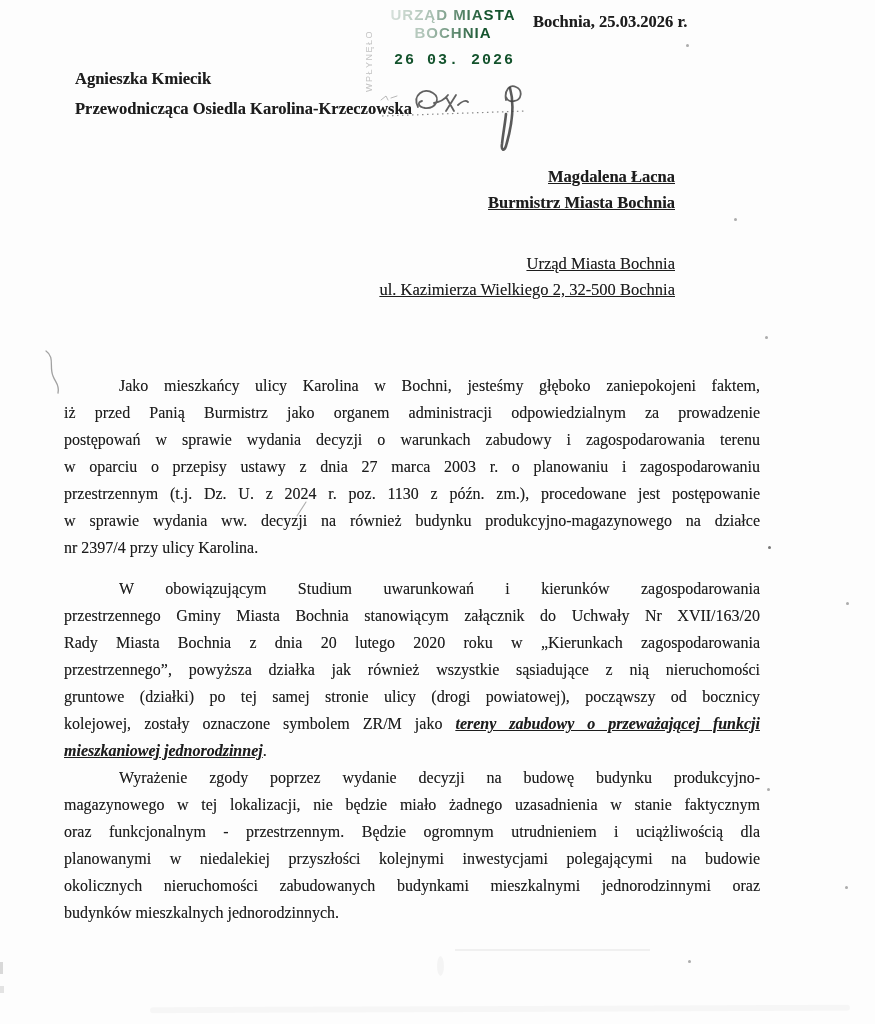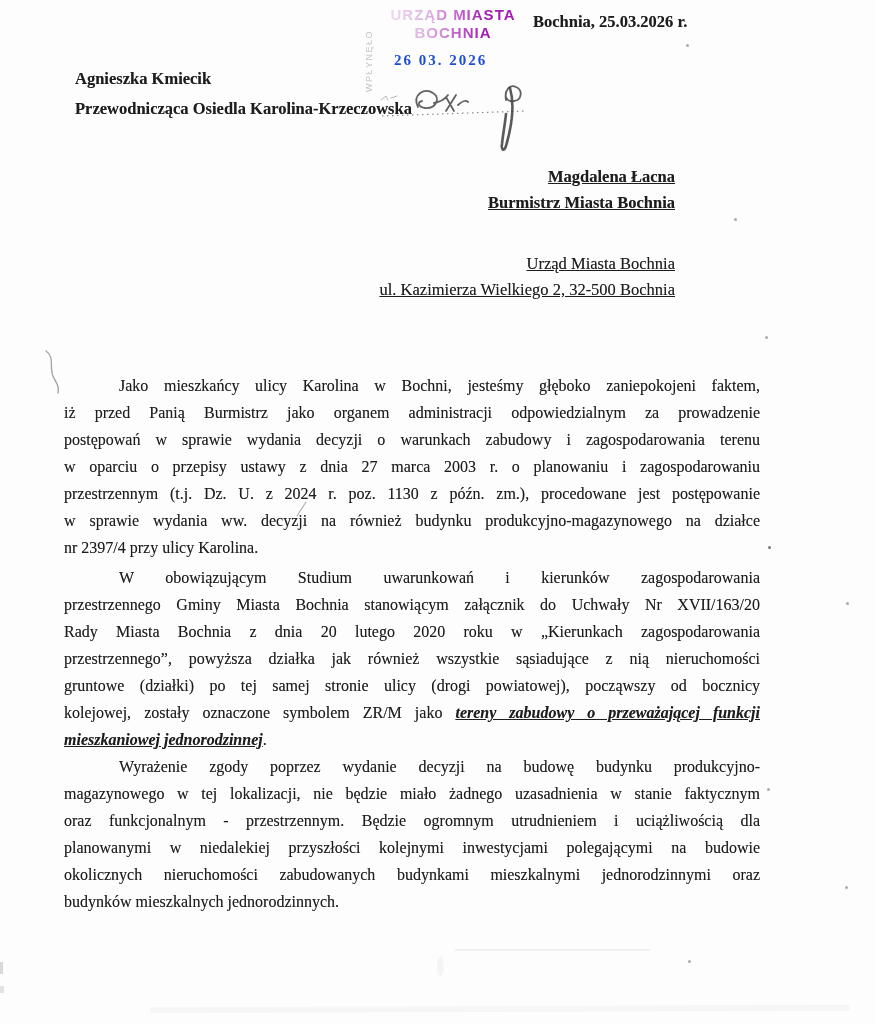--- a/index.html
+++ b/index.html
@@ -13,49 +13,49 @@
   }
 
   
   .dateline { position:absolute; left:533px; top:12px; font-size:16.5px; font-weight:bold; }
   .sender   { position:absolute; left:75px;  top:64px; font-size:16.5px; font-weight:bold; line-height:30px; }
 
   
   .stamp-office {
     position:absolute; left:378px; top:6px; width:150px; text-align:center;
     font-family:"Liberation Sans", sans-serif; font-weight:bold;
-    font-size:15px; line-height:18px; letter-spacing:1px; color:#a21caf;
+    font-size:15px; line-height:18px; letter-spacing:1px; color:#14532d;
     text-shadow:none;
     -webkit-mask-image:linear-gradient(100deg, rgba(0,0,0,.10) 0%, rgba(0,0,0,.35) 35%, rgba(0,0,0,1) 70%);
             mask-image:linear-gradient(100deg, rgba(0,0,0,.10) 0%, rgba(0,0,0,.35) 35%, rgba(0,0,0,1) 70%);
   }
   .stamp-date {
     position:absolute; left:394px; top:52px;
-    font-family:Liberation Serif, serif; font-weight:bold;
-    font-size:15px; letter-spacing:2px; color:#1d4ed8; text-shadow:none;
+    font-family:Liberation Mono, monospace; font-weight:bold;
+    font-size:15px; letter-spacing:2px; color:#14532d; text-shadow:none;
   }
   .stamp-side {
     position:absolute; left:324px; top:56px; width:90px; text-align:center;
     font-family:"Liberation Sans", sans-serif; font-size:9px; letter-spacing:1.5px;
     color:#c2c2c2; transform:rotate(-90deg); text-shadow:none;
   }
   .signature { position:absolute; left:378px; top:78px; }
 
   
   .recipient { position:absolute; left:300px; top:164px; width:375px; text-align:right;
                font-size:16.5px; line-height:26px;text-decoration:underline; }
   .recipient .bold { font-weight:bold; }
   .recipient .r-office { margin-top:35px; }
 
   
   .body { position:absolute; left:64px; top:372px; width:696px; font-size:16px; }
   .para .line { line-height:27px; height:27px; text-align:justify; text-align-last:justify; }
   .para .line.last  { text-align-last:left; }
   .para .line.first { text-indent:55px; }
-  .para.p2 { margin-top:3px; }
+  .para.p2 { margin-top:14px; }
   .em { font-style:italic; font-weight:bold; text-decoration:underline; }
 
   
   .speck { position:absolute; width:3px; height:3px; border-radius:50%;
            background:#6a6a6a; opacity:.55; }
   .pen-mark, .dz-mark { position:absolute; }
   .faint-line  { position:absolute; left:455px; top:949px; width:195px; height:2px; background:rgba(0,0,0,0.05); }
   .bottom-band { position:absolute; left:150px; top:1006px; width:700px; height:6px;
                  background:rgba(0,0,0,0.028); border-radius:3px; transform:skewY(-0.2deg); }
   .edge-tick1  { position:absolute; left:0; top:962px; width:3px; height:12px; background:rgba(0,0,0,0.14); }

